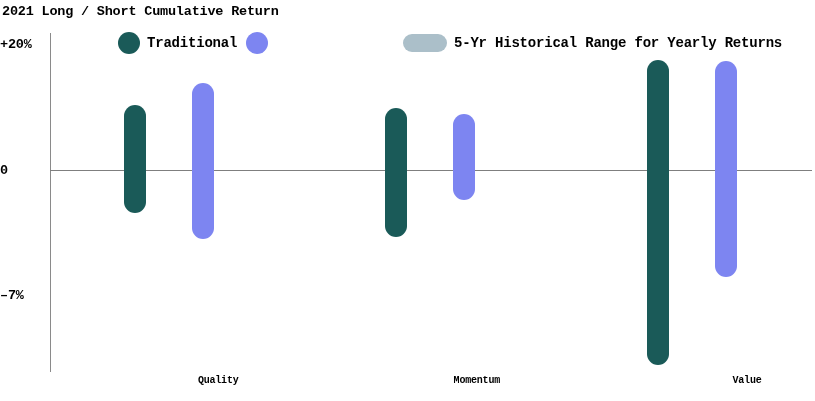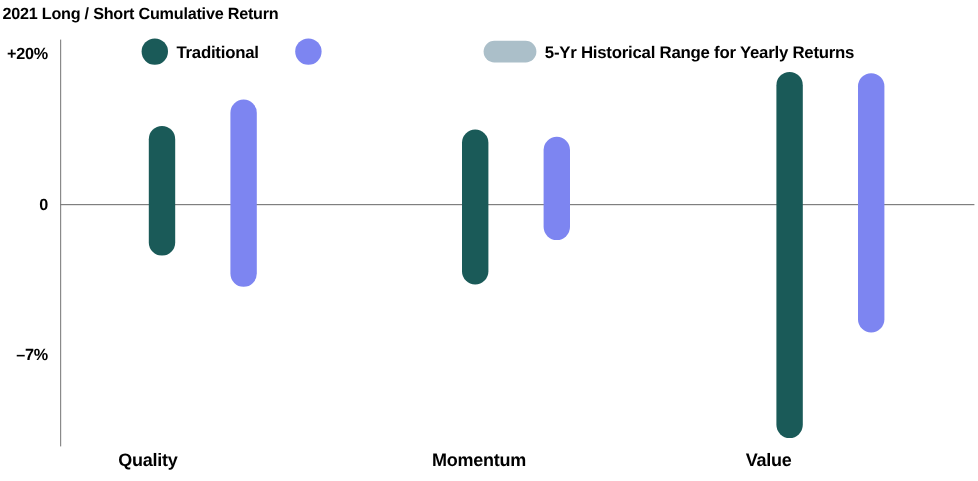--- a/index.html
+++ b/index.html
@@ -1,35 +1,35 @@
 <!DOCTYPE html>
 <html><head>
 <meta charset="utf-8">
 <style>
   html,body{margin:0;padding:0;}
   body{
     width:815px;height:401px;background:#ffffff;position:relative;
     font-family:"Liberation Sans", sans-serif;color:#000;
     overflow:hidden;
   }
-  #chart{position:absolute;left:0;top:0;width:815px;height:401px;}
+  #chart{position:absolute;left:0;top:0;width:815px;height:401px;font-family:Liberation Mono, monospace;}
   .title{
     position:absolute;left:2px;top:4px;
     font-size:13.5px;font-weight:700;letter-spacing:-0.2px;white-space:nowrap;
   }
   .axis-v{position:absolute;left:50px;top:33px;width:1px;height:339px;background:#8a8a8a;}
   .axis-zero{position:absolute;left:50px;top:170px;width:762px;height:1px;background:#7f7f7f;}
   .ylab{
-    position:absolute;left:0;width:40px;text-align:right;
+    position:absolute;left:0;width:40px;text-align:left;
     font-size:13.5px;font-weight:700;line-height:18px;letter-spacing:-0.2px;
   }
   .bar{position:absolute;width:22px;border-radius:11px;}
   .catlab{
-    position:absolute;width:140px;text-align:left;top:375px;
-    font-size:15px;font-weight:700;letter-spacing:-0.2px;
+    position:absolute;width:140px;text-align:right;top:375px;
+    font-size:10px;font-weight:700;letter-spacing:-0.2px;
   }
   .legend-item{
     position:absolute;top:32px;height:22px;
     display:flex;align-items:center;gap:7px;white-space:nowrap;margin-left:40px;
   }
   .legend-item .txt{font-size:14px;font-weight:700;letter-spacing:-0.2px;}
   .swatch-circle{width:22px;height:22px;border-radius:50%;flex:0 0 auto;}
   .swatch-pill{width:44px;height:18px;border-radius:9px;flex:0 0 auto;}
 </style>
 </head>

